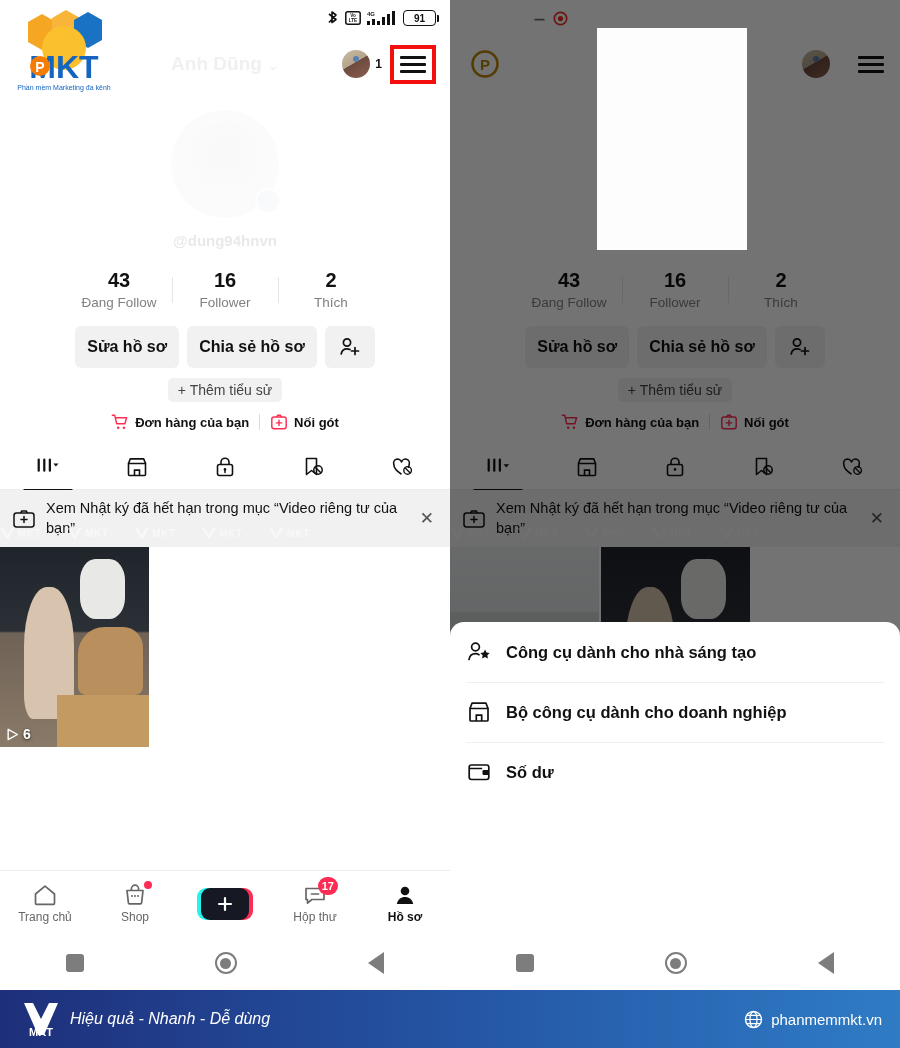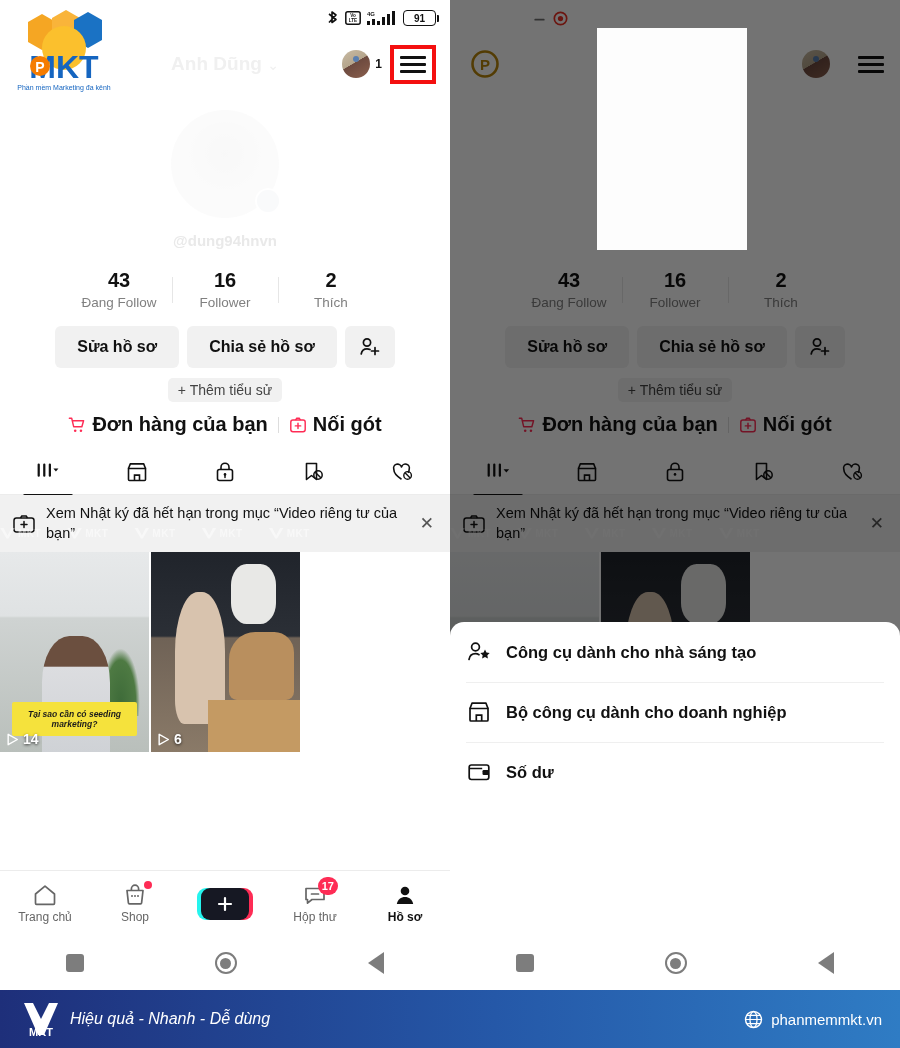--- a/index.html
+++ b/index.html
@@ -94,31 +94,31 @@
   .stats { display: flex; justify-content: center; align-items: center; margin-top: 20px; }
   .stat { width: 105px; text-align: center; }
   .stat .num { font-size: 20px; font-weight: bold; color: #111; line-height: 1.15; }
   .stat .lbl { font-size: 13.5px; color: #808080; margin-top: 3px; }
   .stat-div { width: 1px; height: 26px; background: #e6e6e6; }
 
   .actions { display: flex; justify-content: center; gap: 8px; margin-top: 16px; }
   .btn {
     background: #f1f1f1; border-radius: 6px; height: 42px;
     display: flex; align-items: center; justify-content: center;
-    font-size: 16px; font-weight: bold; color: #111; padding: 0 22px;
+    font-size: 16px; font-weight: bold; color: #111; padding: 0 12px;
   }
   .btn.sq { width: 50px; padding: 0; }
 
   .bio-chip {
     display: inline-block; margin-top: 10px; background: #f1f1f1;
     border-radius: 5px; padding: 4px 10px; font-size: 14px; color: #444;
   }
 
   .quick { display: flex; justify-content: center; align-items: center; gap: 10px; margin-top: 11px; }
-  .quick .qi { display: flex; align-items: center; gap: 6px; font-size: 20px; font-weight: bold; color: #111; }
+  .quick .qi { display: flex; align-items: center; gap: 6px; font-size: 13px; font-weight: bold; color: #111; }
   .quick .qdiv { width: 1px; height: 16px; background: #ddd; }
 
   
   .tabs {
     display: flex; align-items: center; margin-top: 14px;
     padding: 0 4px; position: relative; z-index: 3;
   }
   .tab { flex: 1; display: flex; align-items: center; justify-content: center; height: 44px; }
   .tab.active { position: relative; }
   .tab.active::after {
@@ -425,31 +425,20 @@
             <rect x="2" y="5" width="20" height="14" rx="2.4" fill="none" stroke="#111" stroke-width="1.5"></rect>
             <path d="M8.5 5l1.3-2h4.4l1.3 2" fill="none" stroke="#111" stroke-width="1.5"></path>
             <path d="M12 8.6v6M9 11.6h6" stroke="#111" stroke-width="1.5" stroke-linecap="round"></path>
           </svg>
       </span>
       <span class="txt">Xem Nhật ký đã hết hạn trong mục “Video riêng tư của bạn”</span>
       <span class="x">✕</span>
     </div>
 
     <div class="vgrid">
-      <div class="vcell v1">
-        <div class="plant"></div>
-          <div class="person"></div>
-        <div class="cap">Tại sao cần có seeding marketing?</div>
-        <div class="plays">
-          <svg width="13" height="13" viewBox="0 0 12 12">
-              <path d="M2 1.2v9.6L10.5 6z" fill="none" stroke="#fff" stroke-width="1.3" stroke-linejoin="round"></path>
-            </svg>
-          <span>14</span>
-        </div>
-      </div>
       <div class="vcell v2">
         <div class="dog"></div>
           <div class="deer"></div>
           <div class="baby"></div>
           <div class="box"></div>
         <div class="plays">
           <svg width="13" height="13" viewBox="0 0 12 12">
               <path d="M2 1.2v9.6L10.5 6z" fill="none" stroke="#fff" stroke-width="1.3" stroke-linejoin="round"></path>
             </svg>
           <span>6</span>

